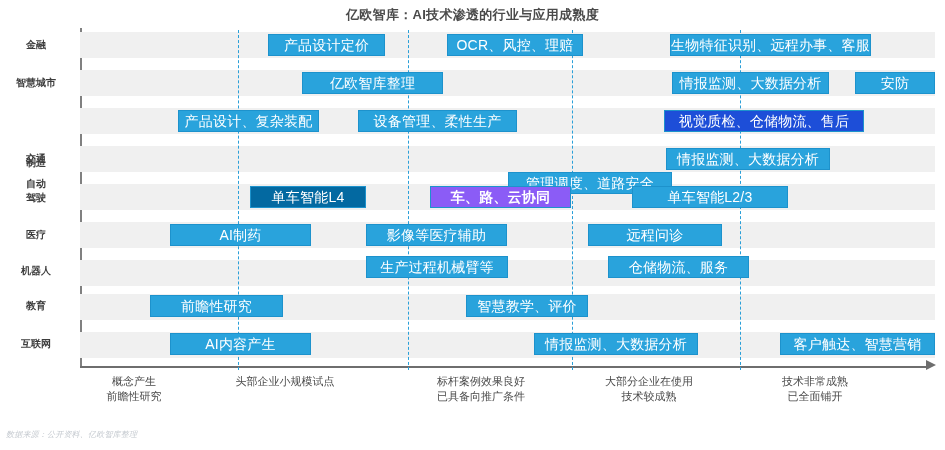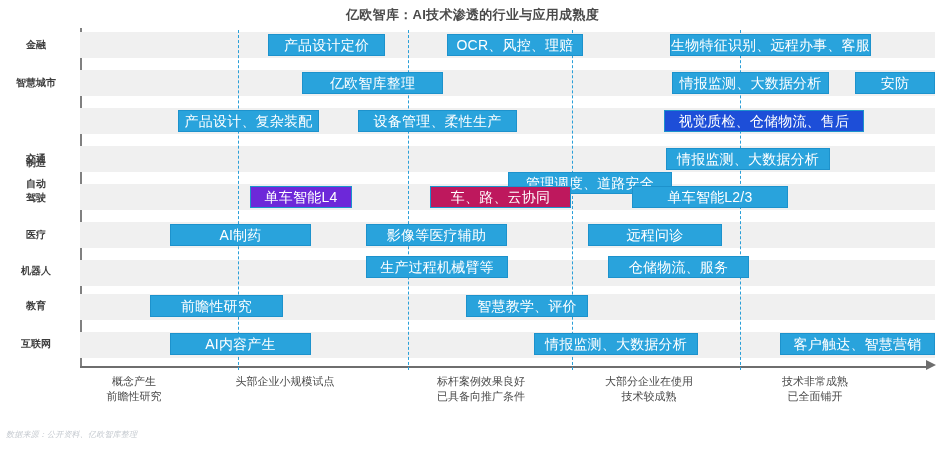--- a/index.html
+++ b/index.html
@@ -181,22 +181,22 @@
         <div class="bar" style="left: 367px; top: 4px; width: 136px; background: rgb(41, 163, 220); border-color: rgb(29, 146, 204);">OCR、风控、理赔</div>
         <div class="bar" style="left: 590px; top: 4px; width: 201px; background: rgb(41, 163, 220); border-color: rgb(29, 146, 204);">生物特征识别、远程办事、客服</div>
         <div class="bar" style="left: 222px; top: 42px; width: 141px; background: rgb(41, 163, 220); border-color: rgb(29, 146, 204);">亿欧智库整理</div>
         <div class="bar" style="left: 592px; top: 42px; width: 157px; background: rgb(41, 163, 220); border-color: rgb(29, 146, 204);">情报监测、大数据分析</div>
         <div class="bar" style="left: 775px; top: 42px; width: 80px; background: rgb(41, 163, 220); border-color: rgb(29, 146, 204);">安防</div>
         <div class="bar" style="left: 98px; top: 80px; width: 141px; background: rgb(41, 163, 220); border-color: rgb(29, 146, 204);">产品设计、复杂装配</div>
         <div class="bar" style="left: 278px; top: 80px; width: 159px; background: rgb(41, 163, 220); border-color: rgb(29, 146, 204);">设备管理、柔性生产</div>
         <div class="bar" style="left: 536px; top: 80px; width: 200px; background: #1d4ed8; border-color: rgb(29, 146, 204); margin-left: 48px;">视觉质检、仓储物流、售后</div>
         <div class="bar" style="left: 428px; top: 118px; width: 164px; background: rgb(41, 163, 220); border-color: rgb(29, 146, 204); margin-top: 24px;">管理调度、道路安全</div>
         <div class="bar" style="left: 586px; top: 118px; width: 164px; background: rgb(41, 163, 220); border-color: rgb(29, 146, 204);">情报监测、大数据分析</div>
-        <div class="bar" style="left: 170px; top: 156px; width: 102px; background: #6d28d9; border-color: rgb(29, 146, 204);">单车智能L4</div>
-        <div class="bar" style="left: 350px; top: 156px; width: 141px; background: #be185d; border-color: rgb(29, 146, 204);">车、路、云协同</div>
+        <div class="bar" style="left: 170px; top: 156px; width: 116px; background: #0369a1; border-color: rgb(29, 146, 204);">单车智能L4</div>
+        <div class="bar" style="left: 350px; top: 156px; width: 141px; background: #8b5cf6; border-color: rgb(29, 146, 204); font-weight: bold;">车、路、云协同</div>
         <div class="bar" style="left: 552px; top: 156px; width: 156px; background: rgb(41, 163, 220); border-color: rgb(29, 146, 204);">单车智能L2/3</div>
         <div class="bar" style="left: 90px; top: 194px; width: 141px; background: rgb(41, 163, 220); border-color: rgb(29, 146, 204);">AI制药</div>
         <div class="bar" style="left: 286px; top: 194px; width: 141px; background: rgb(41, 163, 220); border-color: rgb(29, 146, 204);">影像等医疗辅助</div>
         <div class="bar" style="left: 508px; top: 194px; width: 134px; background: rgb(41, 163, 220); border-color: rgb(29, 146, 204);">远程问诊</div>
         <div class="bar" style="left: 286px; top: 226px; width: 142px; background: rgb(41, 163, 220); border-color: rgb(29, 146, 204);">生产过程机械臂等</div>
         <div class="bar" style="left: 528px; top: 226px; width: 141px; background: rgb(41, 163, 220); border-color: rgb(29, 146, 204);">仓储物流、服务</div>
         <div class="bar" style="left: 70px; top: 265px; width: 133px; background: rgb(41, 163, 220); border-color: rgb(29, 146, 204);">前瞻性研究</div>
         <div class="bar" style="left: 386px; top: 265px; width: 122px; background: rgb(41, 163, 220); border-color: rgb(29, 146, 204);">智慧教学、评价</div>
         <div class="bar" style="left: 90px; top: 303px; width: 141px; background: rgb(41, 163, 220); border-color: rgb(29, 146, 204);">AI内容产生</div>
         <div class="bar" style="left: 454px; top: 303px; width: 164px; background: rgb(41, 163, 220); border-color: rgb(29, 146, 204);">情报监测、大数据分析</div>

